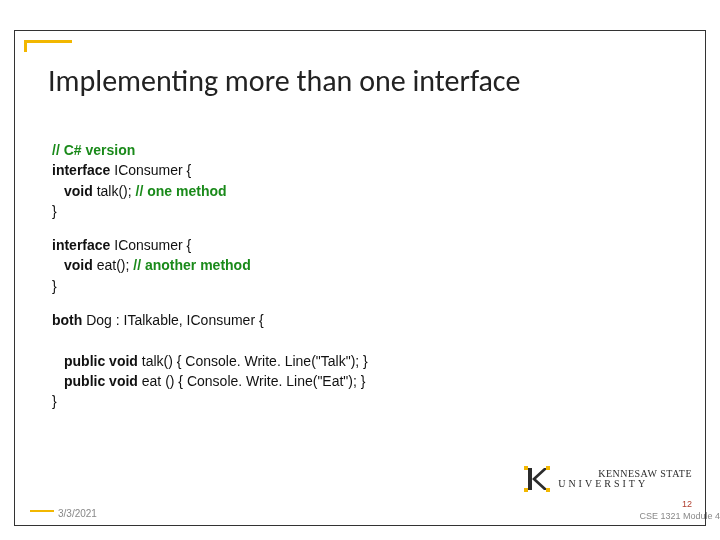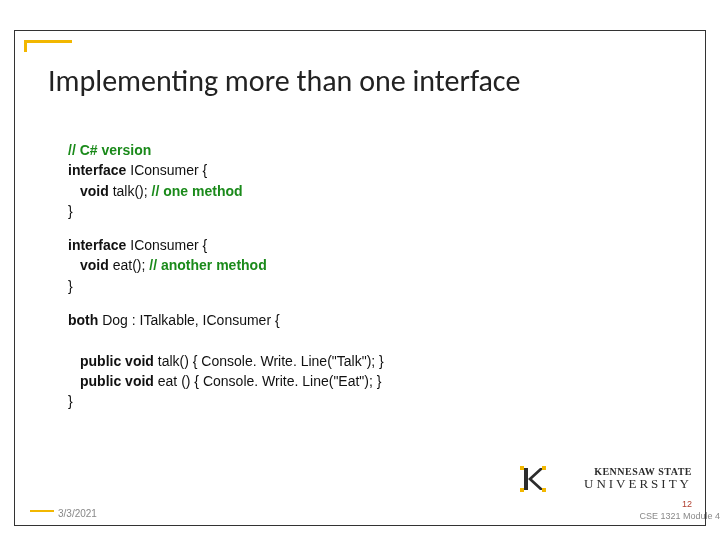--- a/index.html
+++ b/index.html
@@ -40,21 +40,20 @@
   }
   .body {
     position: absolute;
     left: 52px;
     top: 140px;
     width: 600px;
     font-family: Arial, Helvetica, sans-serif;
     font-size: 14px;
     line-height: 1.45;
     color: #111;
-    margin-left: 16px;
   }
   .blk { margin-bottom: 14px; }
   .kw { font-weight: bold; }
   .cm { color: #1a8a1a; font-weight: bold; }
   .indent { display: inline-block; width: 12px; }
   .accent-line {
     position: absolute;
     left: 30px;
     bottom: 28px;
     width: 24px;
@@ -94,22 +93,22 @@
     align-items: center;
     gap: 6px;
   }
   .logo-text {
     font-family: Georgia, "Times New Roman", serif;
     font-size: 10px;
     line-height: 1.05;
     color: #2c2c2c;
     letter-spacing: 0.5px;
   }
-  .logo-text .l1 { font-weight: 700; margin-left: 40px; }
-  .logo-text .l2 { letter-spacing: 3px; font-size: 13px; text-align: right; }
+  .logo-text .l1 { font-weight: 400; margin-left: 40px; }
+  .logo-text .l2 { letter-spacing: 3px; font-size: 10px; }
 </style>
 </head>
 <body>
 
 <div class="outer-border"></div>
 <div class="inner-accent"></div>
 
 <div class="slide-title">Implementing more than one interface</div>
 
 <div class="body">

